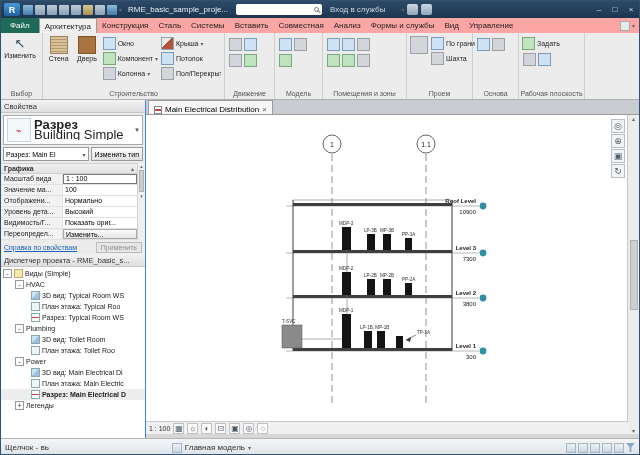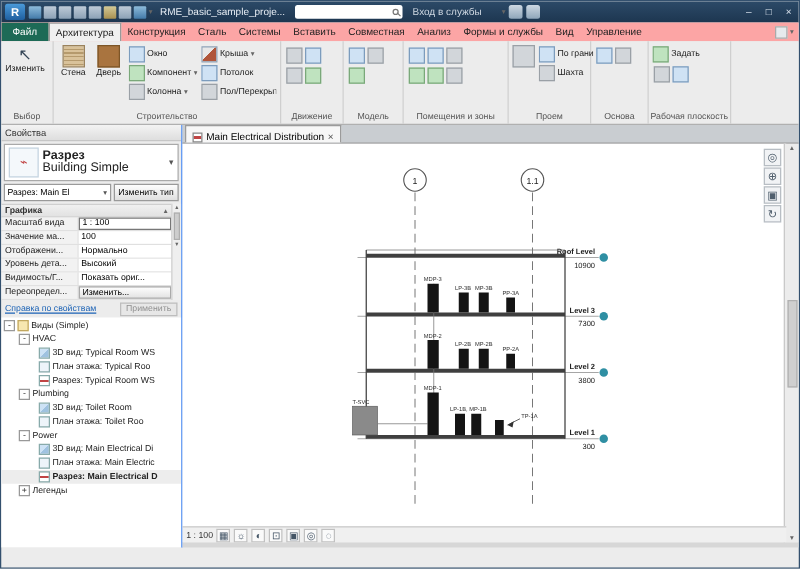--- a/index.html
+++ b/index.html
@@ -65,21 +65,21 @@
   .icgrid2 { display:grid; grid-template-columns:repeat(2,15px); grid-auto-rows:16px; align-items:center; justify-items:center; }
 
   
   .left { position:absolute; left:0; top:99px; width:145px; height:338px; background:#ececec;
     border-right:1px solid #3b82f6; display:flex; flex-direction:column; overflow:hidden; }
   .strip-header { height:13px; background:linear-gradient(#f3f3f3,#dedede); border-bottom:1px solid #c6c6c6;
     font-size:7.5px; color:#333; display:flex; align-items:center; padding:0 3px; white-space:nowrap; overflow:hidden; }
   .type-box { height:30px; margin:2px; background:#fff; border:1px solid #a9a9a9; display:flex; align-items:center; }
   .type-thumb { width:24px; height:24px; margin:0 3px; background:#f4f8fb; border:1px solid #c5d4e0;
     display:flex; align-items:center; justify-content:center; color:#c04545; font-size:10px; }
-  .type-text { flex:1; line-height:10px; font-size:10px; color:#222; overflow:hidden; white-space:nowrap; }
+  .type-text { flex:1; line-height:10px; font-size:13px; color:#222; overflow:hidden; white-space:nowrap; }
   .type-text b { display:block; font-weight:bold; }
   .type-dd { width:10px; text-align:center; color:#555; font-size:7px; }
   .selector-row { display:flex; height:14px; margin:0 2px 2px; gap:2px; }
   .combo { flex:1; background:#fff; border:1px solid #9a9a9a; font-size:7px; display:flex;
     align-items:center; padding:0 2px; gap:2px; overflow:hidden; white-space:nowrap; }
   .combo .cx { margin-left:auto; color:#555; font-size:6px; }
   .btn { font-size:7px; border:1px solid #9a9a9a; background:linear-gradient(#fdfdfd,#e0e0e0);
     display:flex; align-items:center; padding:0 3px; white-space:nowrap; }
   .grid-wrap { position:relative; padding-right:8px; }
   .grid-head { height:11px; background:linear-gradient(#f0f0f0,#e2e2e2); border-top:1px solid #cfcfcf;
@@ -391,20 +391,23 @@
         <div class="thumb"></div>
         <div>▾</div>
       </div>
     </div>
 
     <div class="props-footer">
       <span class="help-link">Справка по свойствам</span>
       <span class="apply-btn">Применить</span>
     </div>
 
+    <div class="strip-header">
+      <span>Диспетчер проекта - RME_basic_s...</span>
+    </div>
 
     <div class="tree">
       <div class="trow" style="padding-left:2px;">
         <span class="exp">-</span>
         <span class="ticon tfold"></span>
         <span>Виды (Simple)</span>
       </div>
       <div class="trow" style="padding-left:14px;">
         <span class="exp">-</span>
         <span>HVAC</span>
@@ -554,14 +557,30 @@
     <span class="vb">▦</span>
     <span class="vb">☼</span>
     <span class="vb">◐</span>
     <span class="vb">⊡</span>
     <span class="vb">▣</span>
     <span class="vb">◎</span>
     <span class="vb">◌</span>
   </div>
   <div class="gapstrip"></div>
 
+  <div class="statusbar">
+    <span>Щелчок - вь</span>
+    <div class="sb-mid">
+      <span class="sb-ico"></span>
+      <span>Главная модель</span>
+      <span class="chev">▾</span>
+    </div>
+    <div class="sb-right">
+      <span class="sb-ico"></span>
+      <span class="sb-ico"></span>
+      <span class="sb-ico"></span>
+      <span class="sb-ico"></span>
+      <span class="sb-ico"></span>
+      <span class="funnel"></span>
+    </div>
+  </div>
 
 </div>
 
 </body></html>

